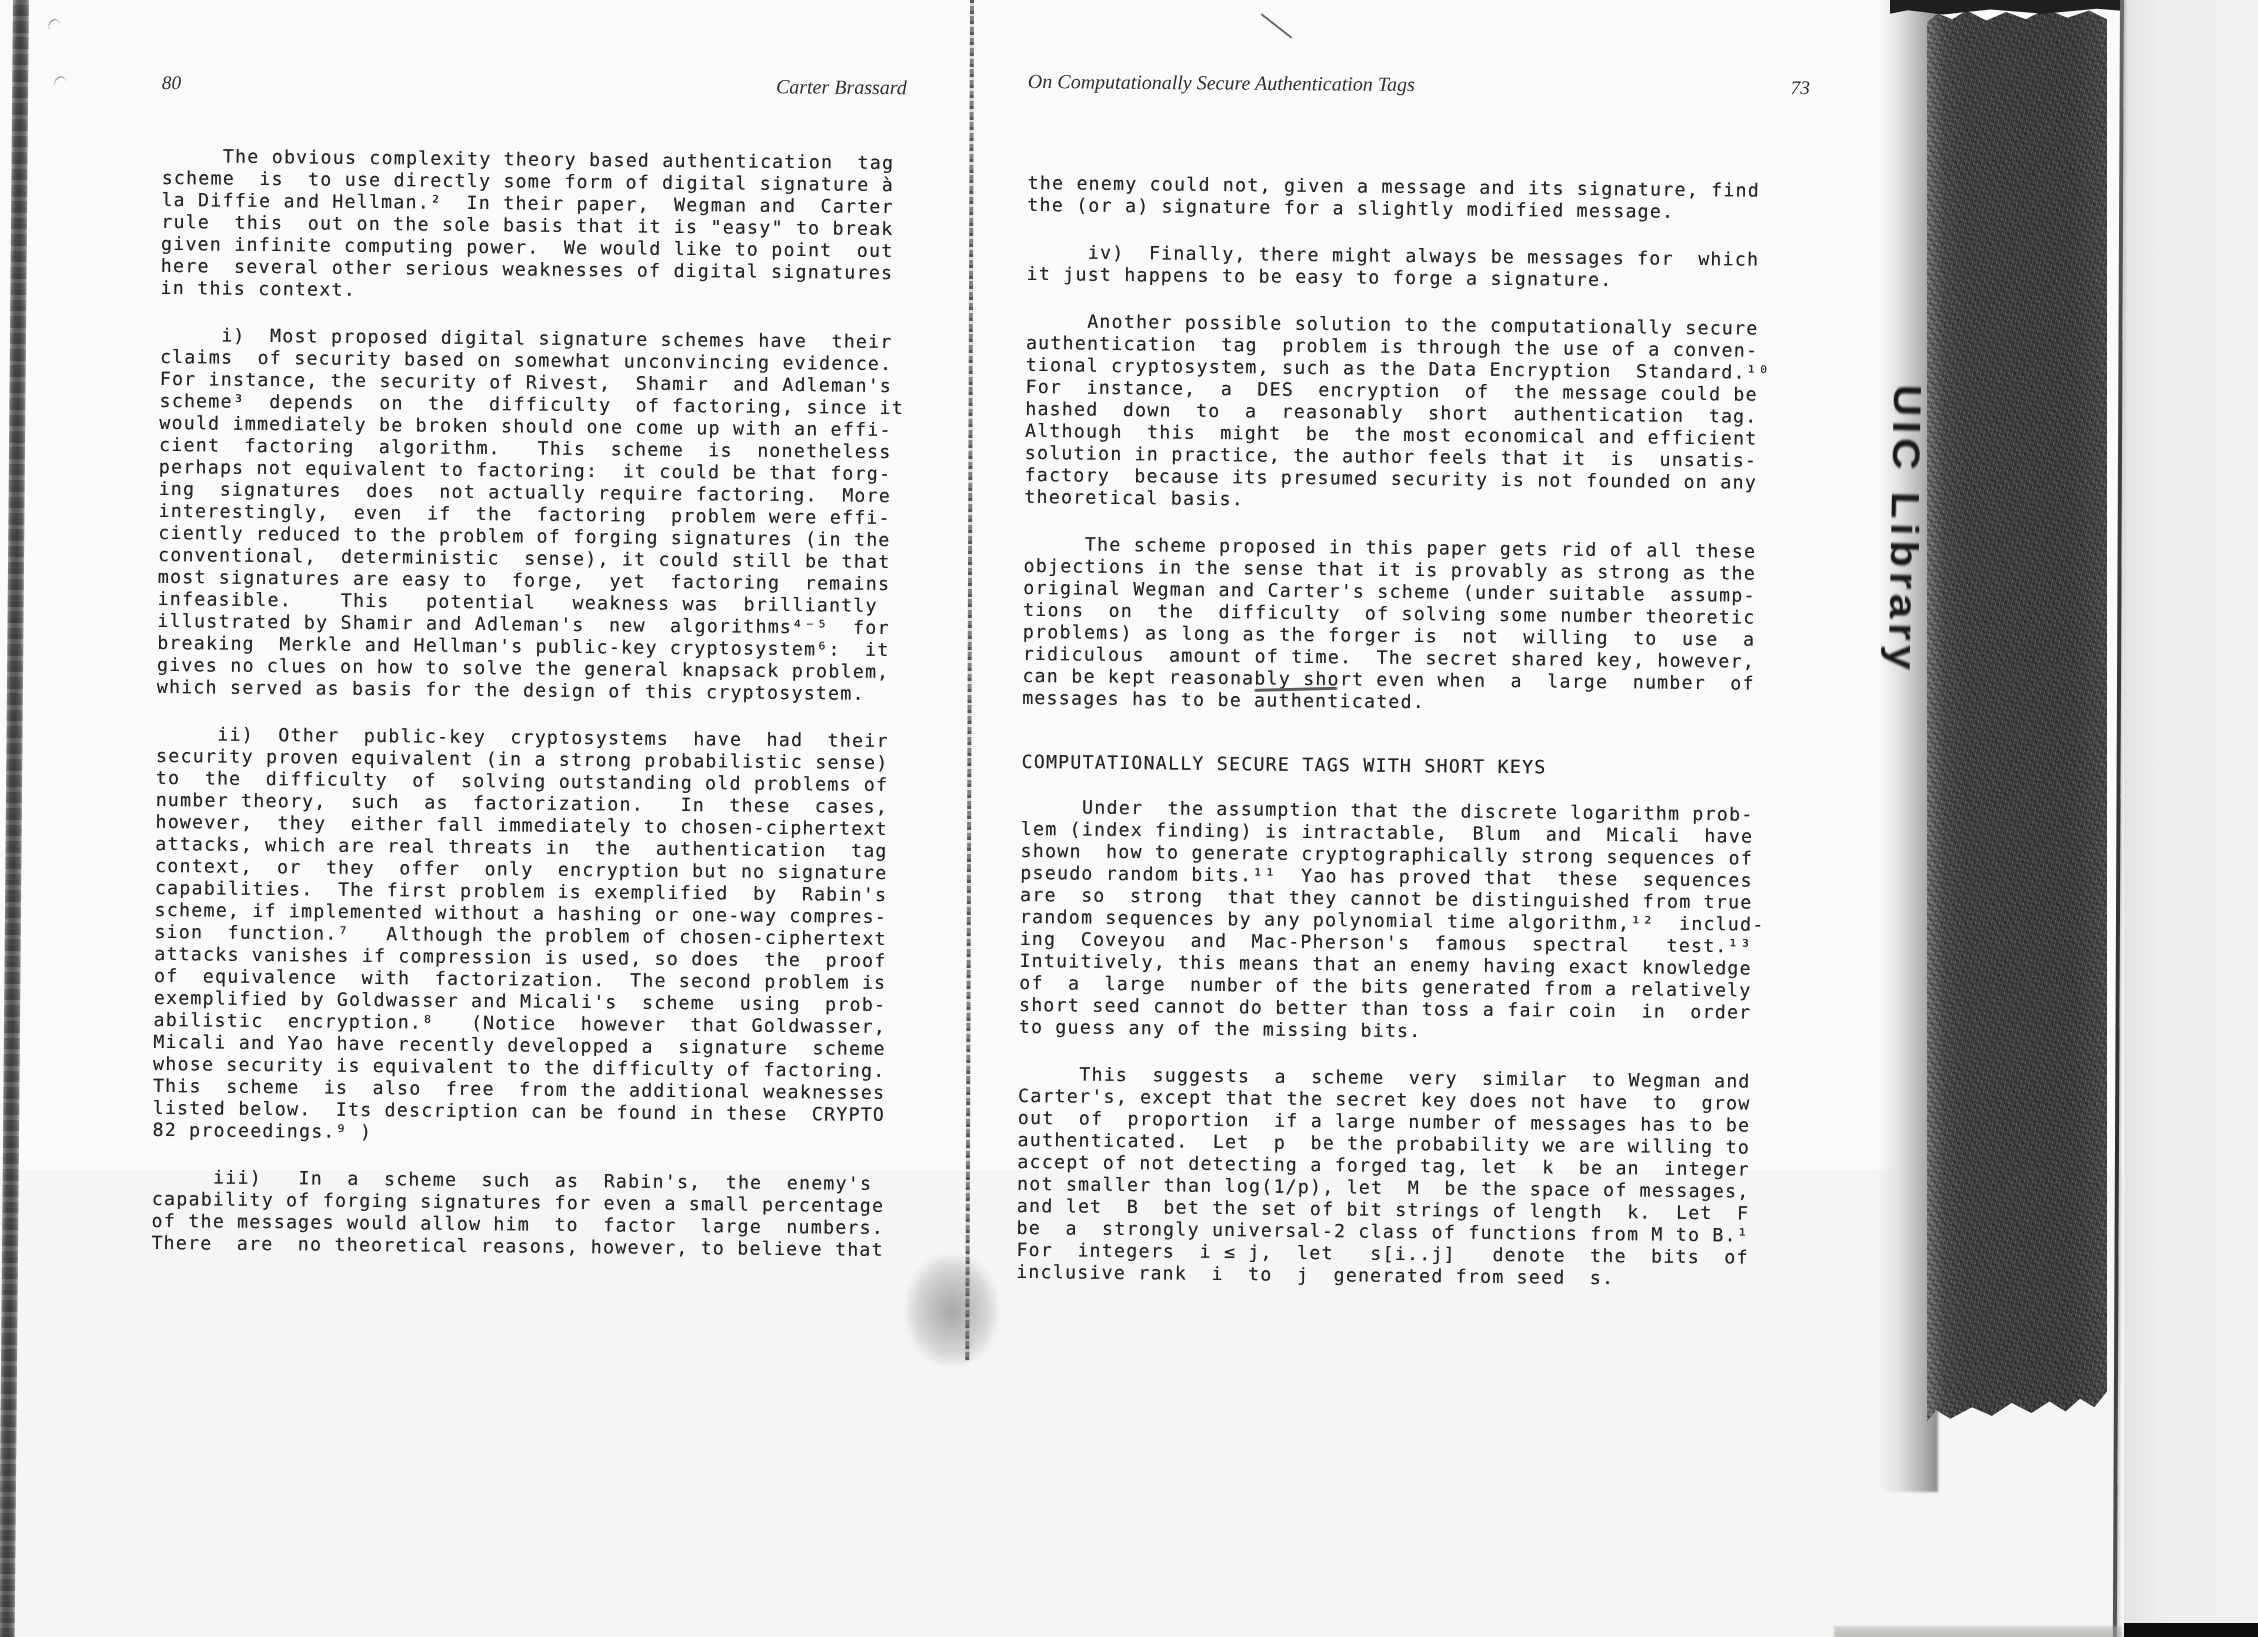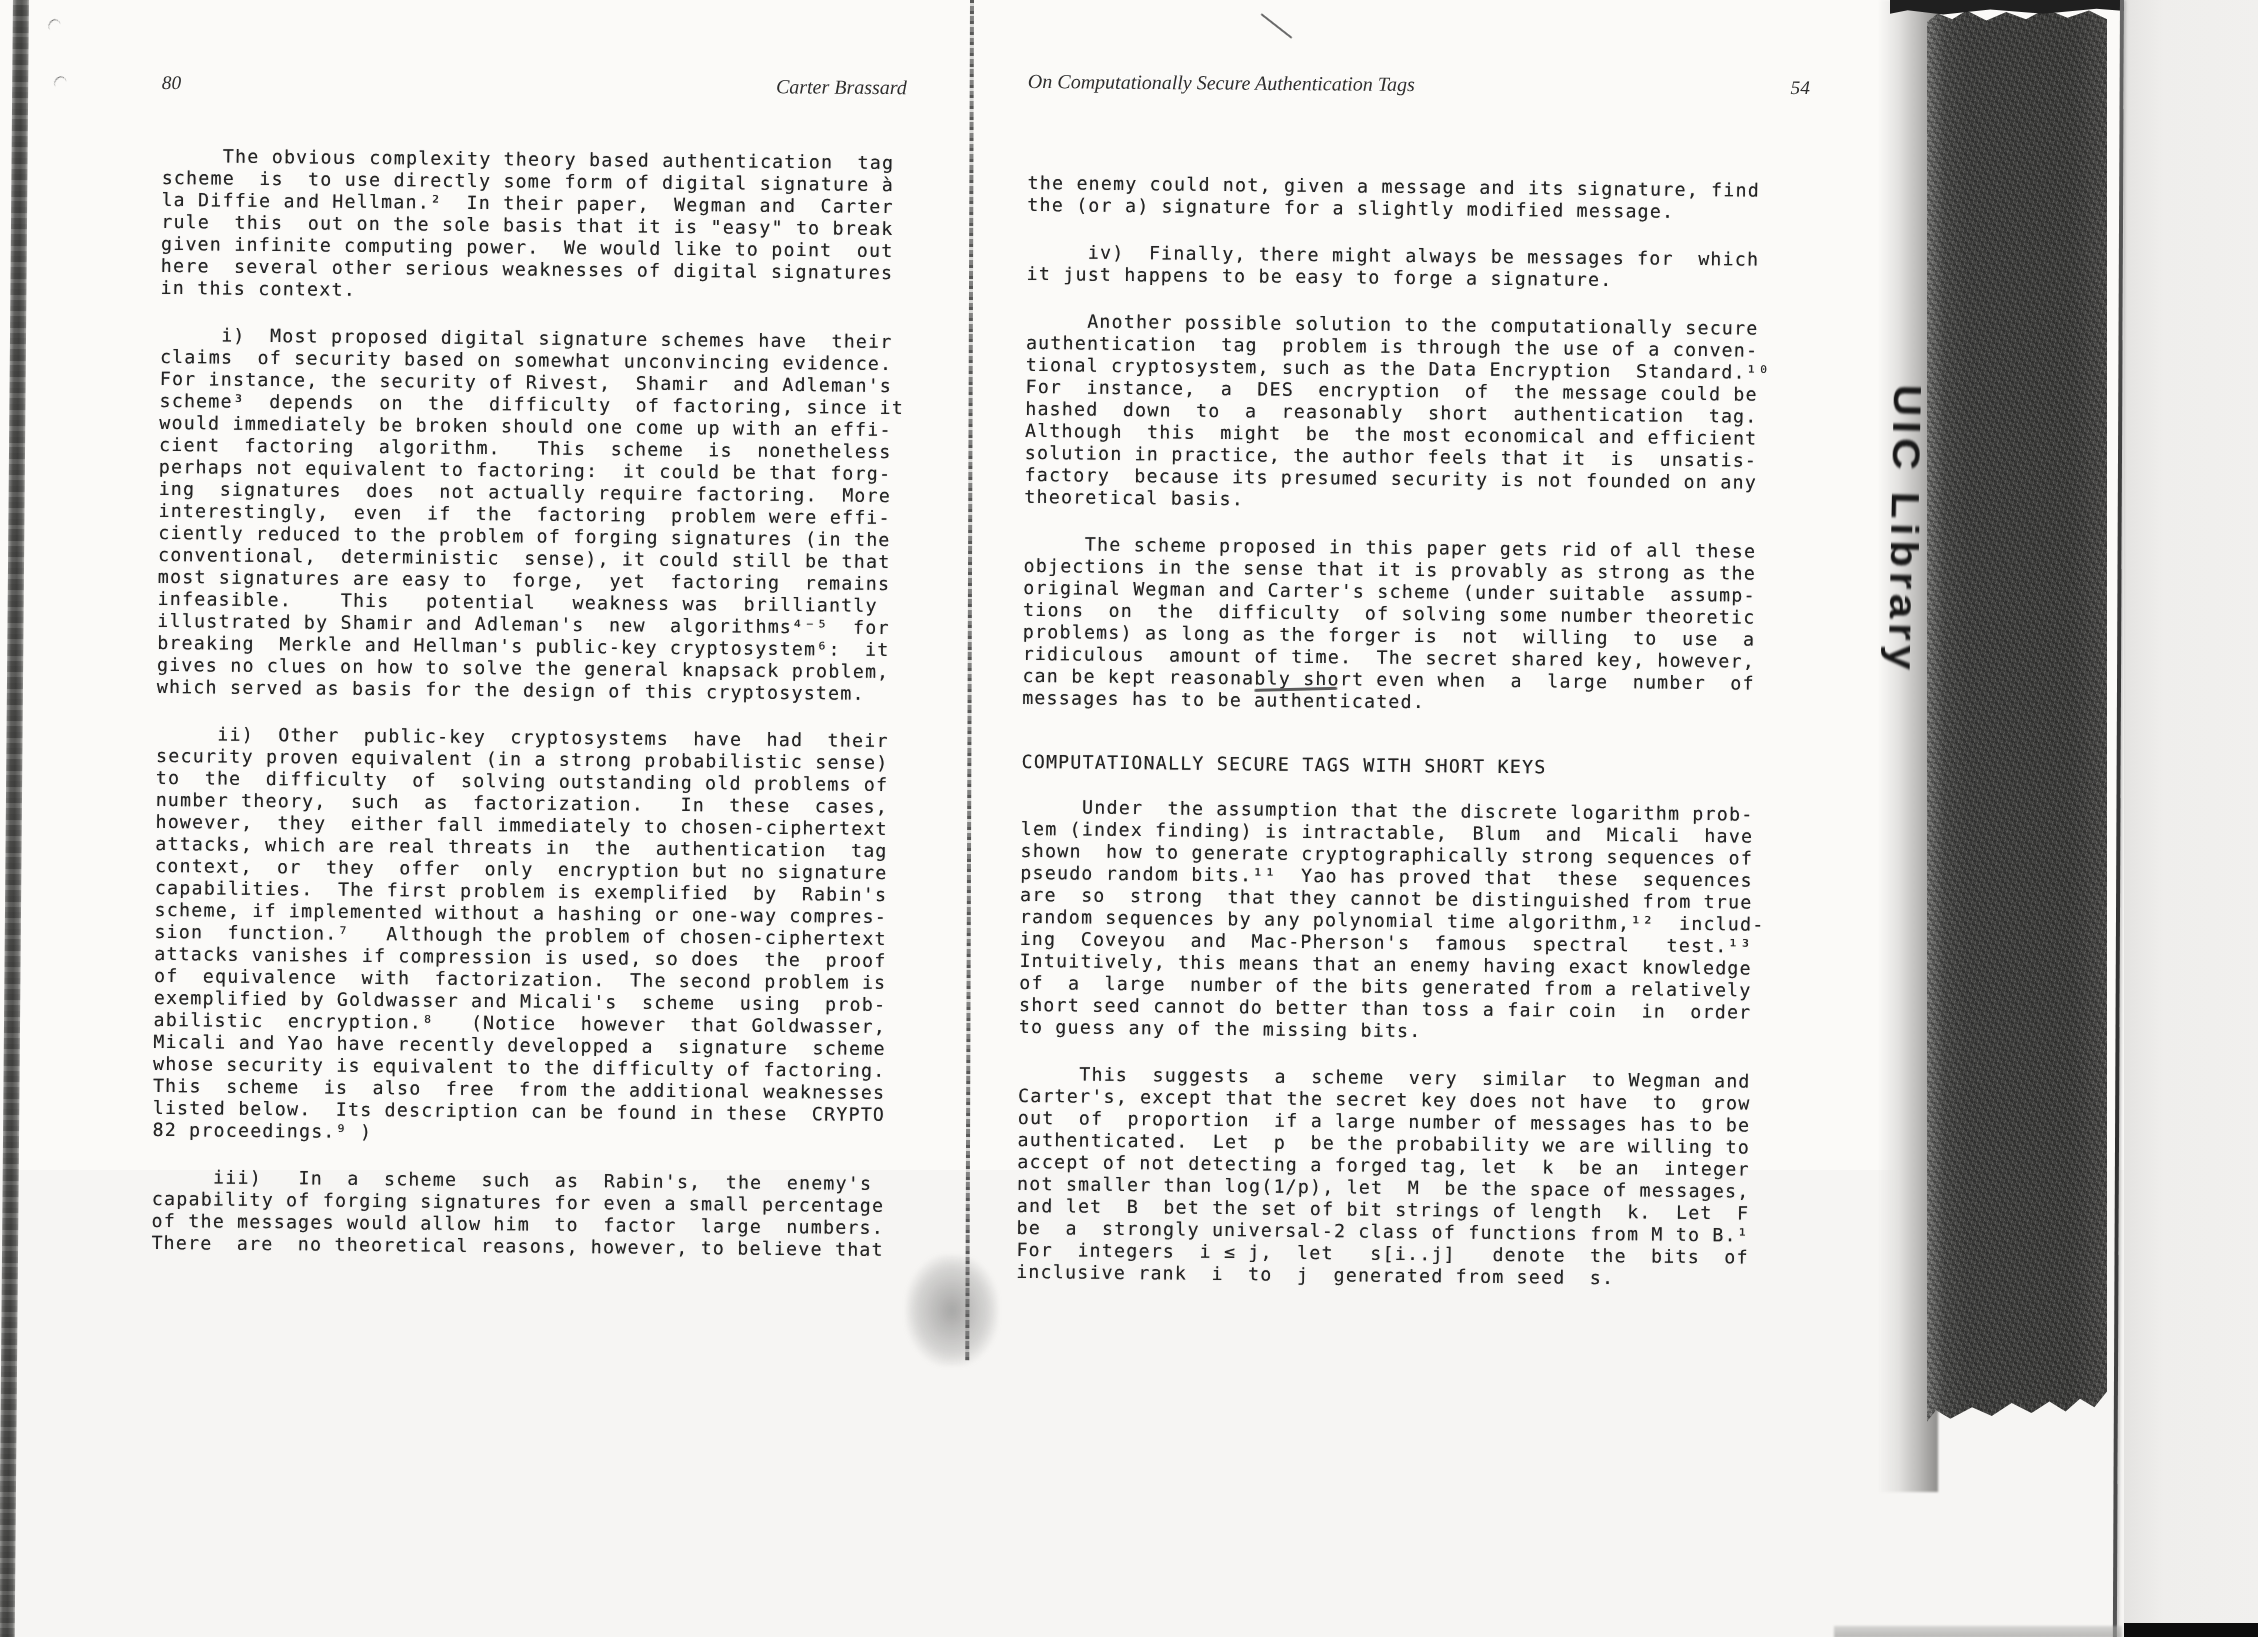--- a/index.html
+++ b/index.html
@@ -175,21 +175,21 @@
 of the messages would allow him  to  factor  large  numbers.
 There  are  no theoretical reasons, however, to believe that</div>
     </div>
 
   <div class="gutter-line"></div>
   <div class="gutter-smudge"></div>
   <div class="slash-mark"></div>
 
   <div class="pagehead right">
     <span class="runhead">On Computationally Secure Authentication Tags</span>
-    <span class="pagenum">54</span>
+    <span class="pagenum">73</span>
   </div>
   <div class="body" id="right-body">
     <div class="pencil-underline"></div>
   <div class="para">the enemy could not, given a message and its signature, find
 the (or a) signature for a slightly modified message.</div>
       <div class="para">     iv)  Finally, there might always be messages for  which
 it just happens to be easy to forge a signature.</div>
       <div class="para">     Another possible solution to the computationally secure
 authentication  tag  problem is through the use of a conven-
 tional cryptosystem, such as the Data Encryption  Standard.¹⁰

